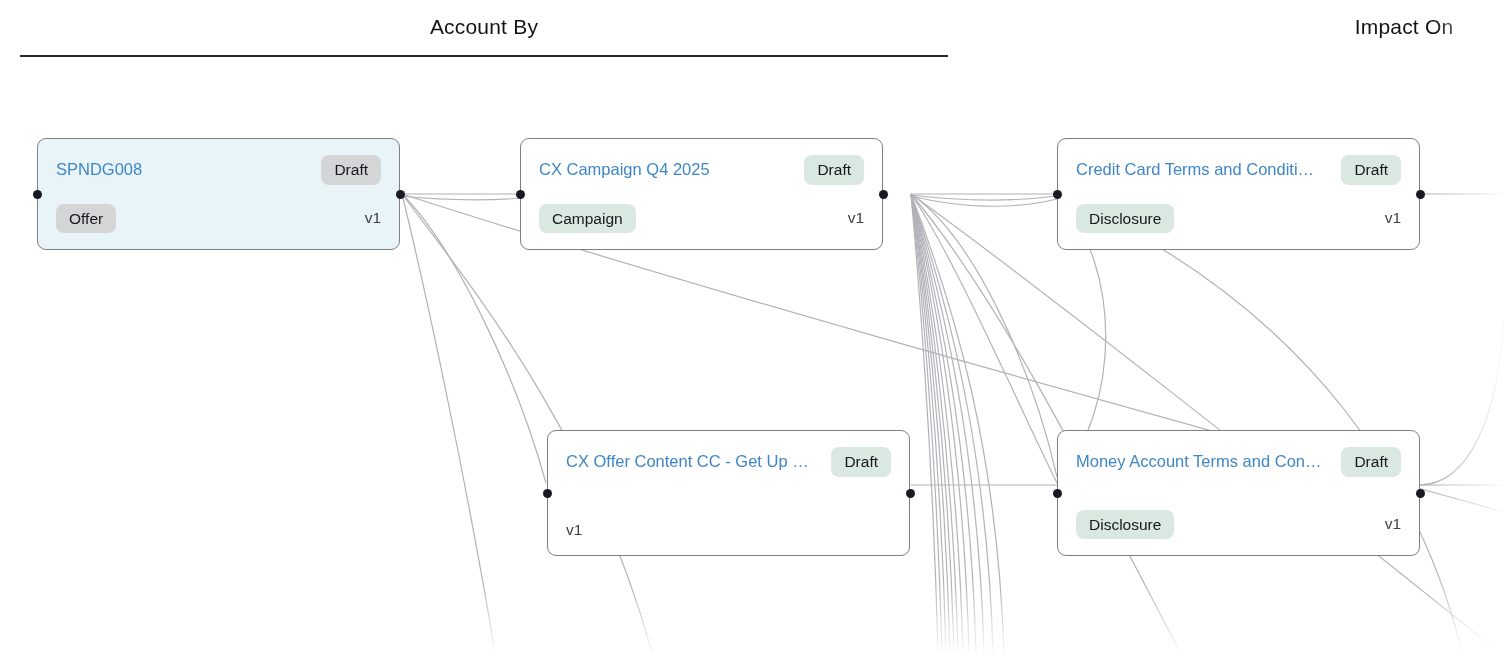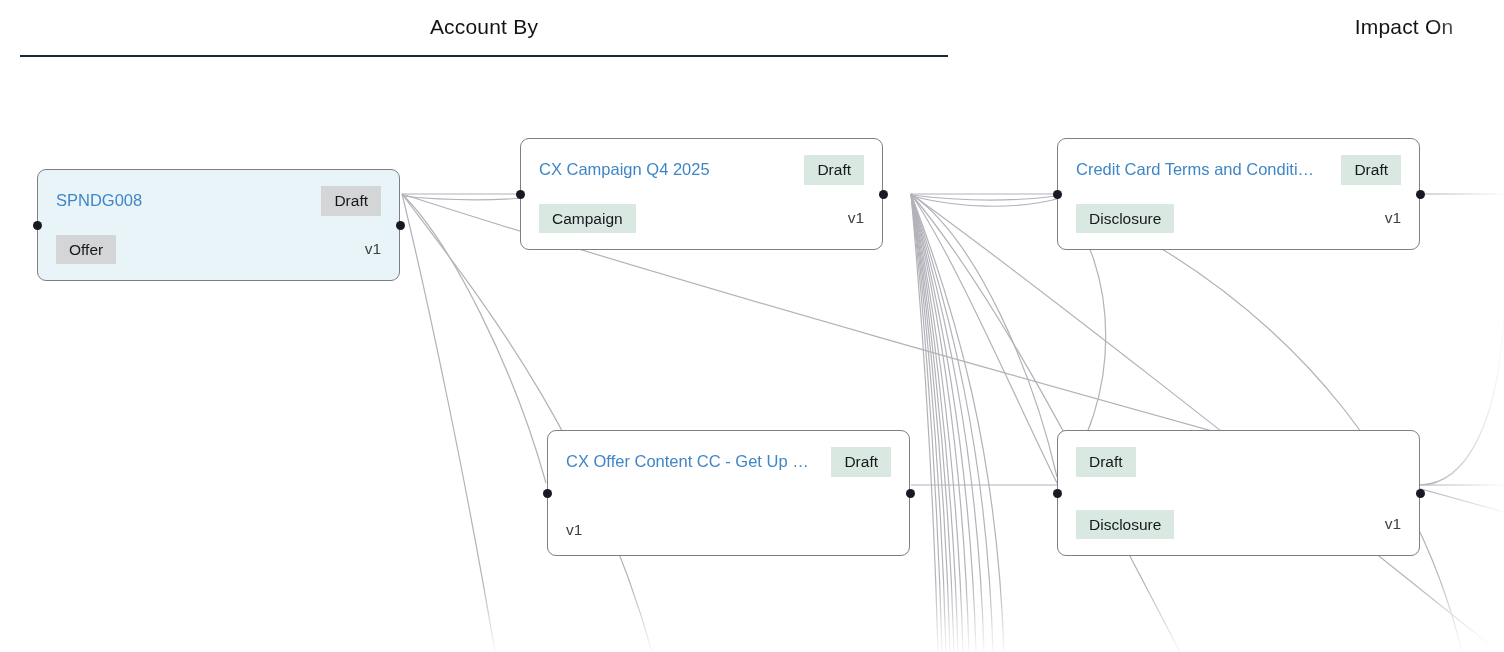--- a/index.html
+++ b/index.html
@@ -39,21 +39,21 @@
   }
   .node.top{top:138px;height:112px;}
   .node.bottom{top:430px;height:126px;}
   .node.selected{background:#e9f4f8;}
   .node-row{display:flex;justify-content:space-between;align-items:center;}
   .node-title{
     font-size:16.5px;color:#3f86c7;text-decoration:none;white-space:nowrap;
     overflow:hidden;max-width:255px;cursor:pointer;
   }
   .badge{
-    font-size:15.5px;color:#15181c;padding:7px 13px;border-radius:0;
+    font-size:15.5px;color:#15181c;padding:7px 13px;border-radius:8px;
     white-space:nowrap;line-height:1;
   }
   .badge.gray{background:#d4d5d7;}
   .badge.green{background:#d9e8e1;}
   .version{font-size:15.5px;color:#404040;}
   .dot{
     position:absolute;width:9px;height:9px;border-radius:50%;
     background:#181922;top:50%;margin-top:-4.5px;
   }
   .dot.left{left:-5.5px;}
@@ -106,21 +106,21 @@
     <path d="M1420 485 C1468 484, 1498 420, 1504 318"></path>
   </svg>
 
   <div class="edge-fade-right"></div>
   <div class="edge-fade-bottom"></div>
 
   <div class="col-header left">Account By</div>
   <div class="col-header right">Impact On</div>
   <div class="section-divider"></div>
 
-  <div class="node top selected" style="left:37px;margin-top:31px;">
+  <div class="node top selected" style="left:37px;">
     <span class="dot left"></span>
     <span class="dot right"></span>
     <div class="node-row">
       <a class="node-title">SPNDG008</a>
       <span class="badge gray">Draft</span>
     </div>
     <div class="node-row">
       <span class="badge gray">Offer</span>
       <span class="version">v1</span>
     </div>
@@ -161,20 +161,21 @@
     </div>
     <div class="node-row">
       <span class="version">v1</span>
     </div>
   </div>
 
   <div class="node bottom" style="left:1057px;">
     <span class="dot left"></span>
     <span class="dot right"></span>
     <div class="node-row">
+      <a class="node-title">Money Account Terms and Con…</a>
       <span class="badge green">Draft</span>
     </div>
     <div class="node-row">
       <span class="badge green">Disclosure</span>
       <span class="version">v1</span>
     </div>
   </div>
 
 </div>
 

